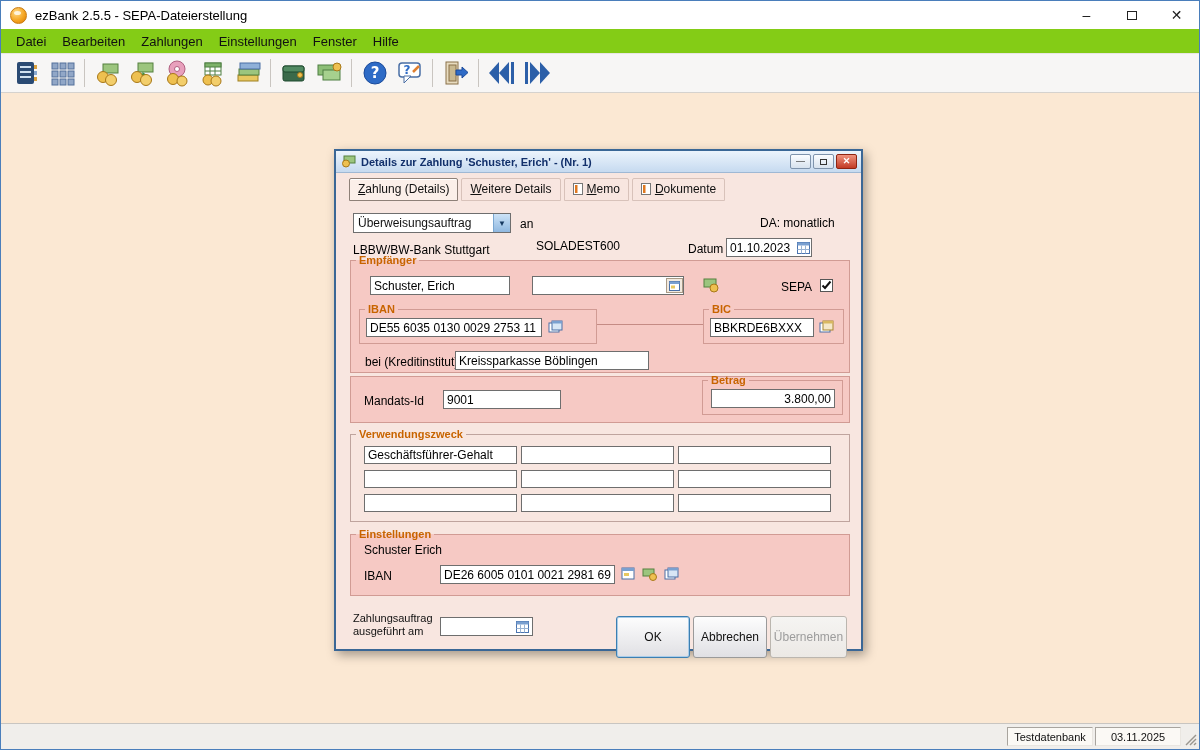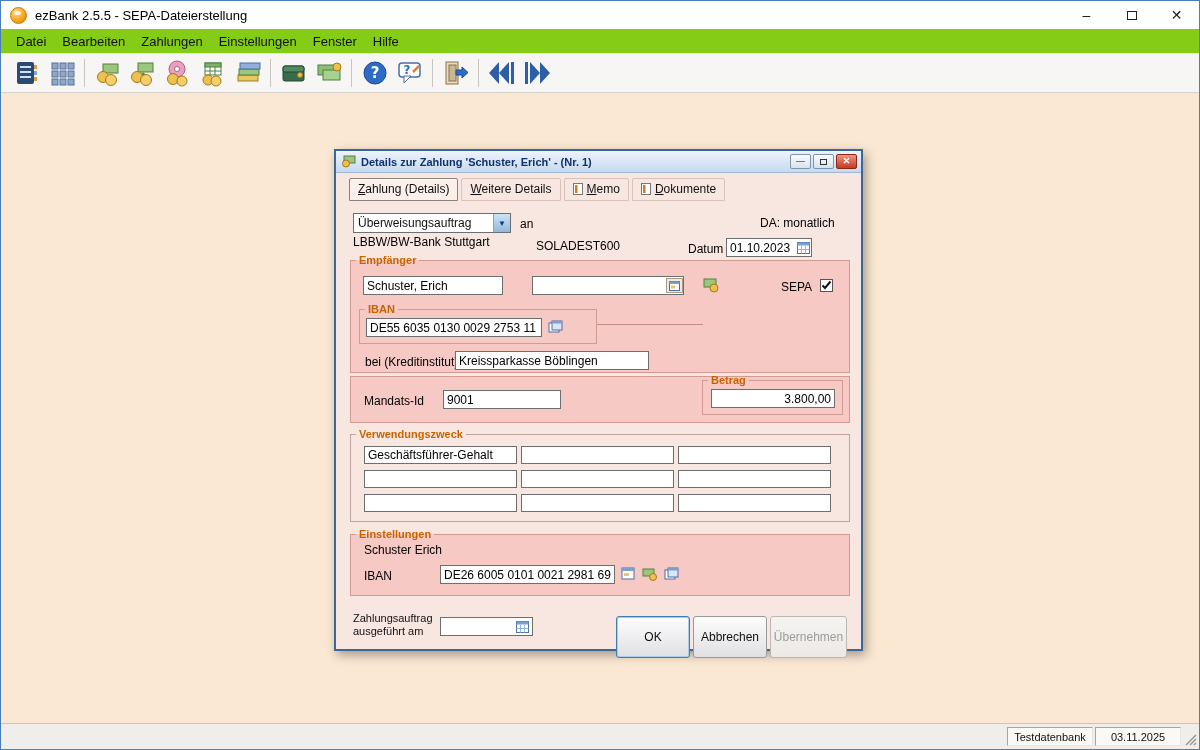--- a/index.html
+++ b/index.html
@@ -268,37 +268,37 @@
         </div>
       </div>
 
       <div class="combo" style="left:17px; top:62px; width:158px;">
         <span class="combo-text">Überweisungsauftrag</span>
         <span class="combo-arrow">▼</span>
       </div>
       <span class="lbl" style="left:184px; top:66px;">an</span>
       <span class="lbl" style="left:424px; top:65px;">DA: monatlich</span>
 
-      <span class="lbl" style="left:17px; top:84px;">LBBW/BW-Bank Stuttgart</span>
+      <span class="lbl" style="left:17px; top:92px;">LBBW/BW-Bank Stuttgart</span>
       <span class="lbl" style="left:200px; top:88px;">SOLADEST600</span>
       <span class="lbl" style="left:352px; top:91px;">Datum</span>
       <input class="tb" style="left: 390px; top: 87px; width: 86px; padding-right: 17px;" value="01.10.2023">
       <div class="mini-btn" style="left:459px; top:89px; width:16px; height:15px;">
         <svg width="13" height="12" viewBox="0 0 13 12">
           <rect x="0.5" y="0.5" width="12" height="11" fill="#fff" stroke="#4A74B0"></rect>
           <rect x="0.5" y="0.5" width="12" height="3" fill="#7AA0D0"></rect>
           <line x1="4.5" y1="3.5" x2="4.5" y2="11.5" stroke="#9AB4D4"></line>
           <line x1="8.5" y1="3.5" x2="8.5" y2="11.5" stroke="#9AB4D4"></line>
           <line x1="0.5" y1="7.5" x2="12.5" y2="7.5" stroke="#9AB4D4"></line>
         </svg>
       </div>
 
       <fieldset class="fs pink" style="left:14px; top:103px; width:500px; height:119px;">
         <legend>Empfänger</legend>
-        <input class="tb" style="left: 12px; top: 10px; width: 140px;" value="Schuster, Erich">
+        <input class="tb" style="left: 19px; top: 10px; width: 140px;" value="Schuster, Erich">
         <input class="tb" style="left: 181px; top: 10px; width: 152px; padding-right: 18px;" value="">
         <div class="in-field-btn" style="left:315px; top:12px;">
           <svg width="11" height="10" viewBox="0 0 11 10">
             <rect x="0.5" y="0.5" width="10" height="9" fill="#fff" stroke="#4A6FA5"></rect>
             <rect x="0.5" y="0.5" width="10" height="2.5" fill="#7AA0D0"></rect>
             <rect x="2" y="4.5" width="4" height="3" fill="#E8C860"></rect>
           </svg>
         </div>
         <div class="mini-btn" style="left:350px; top:9px;">
           <svg width="18" height="16" viewBox="0 0 18 16">
@@ -320,20 +320,31 @@
             <svg width="16" height="14" viewBox="0 0 16 14">
               <rect x="1" y="3" width="10" height="9" fill="#fff" stroke="#4A6FA5"></rect>
               <rect x="4" y="1" width="10" height="9" fill="#D8E6F5" stroke="#4A6FA5"></rect>
               <rect x="4" y="1" width="10" height="2.5" fill="#7AA0D0"></rect>
             </svg>
           </div>
         </fieldset>
 
         <div class="hline" style="left:246px; top:58px; width:106px;"></div>
 
+        <fieldset class="fs pink" style="left:352px; top:37px; width:141px; height:41px;">
+          <legend>BIC</legend>
+          <input class="tb" style="left: 6px; top: 3px; width: 104px;" value="BBKRDE6BXXX">
+          <div class="mini-btn" style="left:113px; top:2px;">
+            <svg width="16" height="14" viewBox="0 0 16 14">
+              <rect x="1" y="3" width="10" height="9" fill="#fff" stroke="#4A6FA5"></rect>
+              <rect x="4" y="1" width="10" height="9" fill="#F5E8C8" stroke="#A88830"></rect>
+              <rect x="4" y="1" width="10" height="2.5" fill="#D8B860"></rect>
+            </svg>
+          </div>
+        </fieldset>
 
         <span class="lbl" style="left:14px; top:89px;">bei (Kreditinstitut)</span>
         <input class="tb" style="left: 104px; top: 85px; width: 194px;" value="Kreissparkasse Böblingen">
       </fieldset>
 
       <div class="panel-pink" style="left:14px; top:225px; width:500px; height:47px;">
         <span class="lbl" style="left:13px; top:17px;">Mandats-Id</span>
         <input class="tb" style="left: 92px; top: 13px; width: 118px;" value="9001">
         <fieldset class="fs pink" style="left:351px; top:-3px; width:141px; height:41px;">
           <legend>Betrag</legend>

